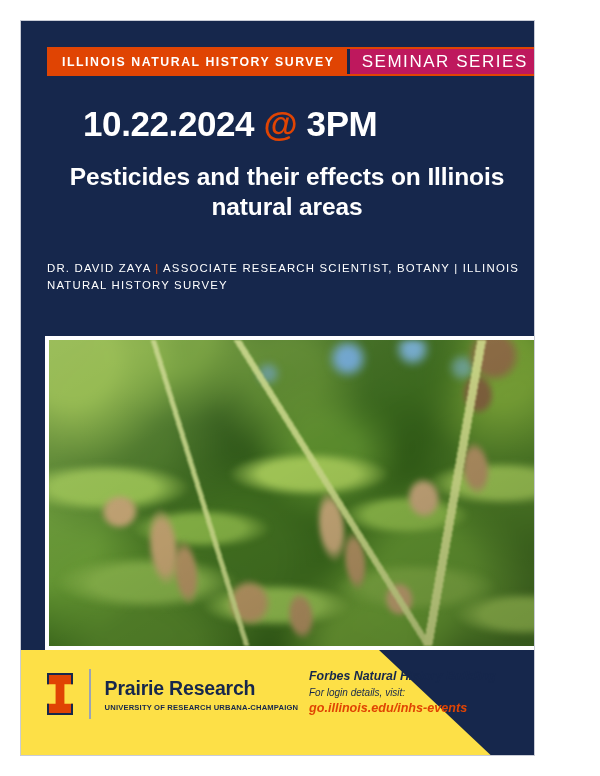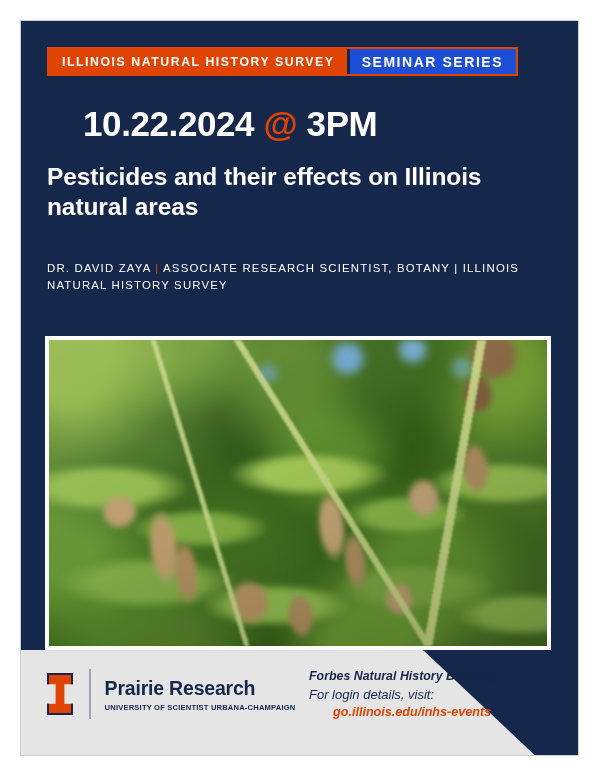--- a/index.html
+++ b/index.html
@@ -18,21 +18,20 @@
   
   .poster {
     position: absolute;
     left: 21px;
     top: 21px;
     width: 513px;
     height: 734px;
     background: #16274c;
     box-shadow: 0 0 0 1px #c9ccd6;
     overflow: hidden;
-    padding-left: 44px;
   }
 
   
   .banner {
     position: absolute;
     left: 26px;
     top: 26px;
     height: 29px;
     display: flex;
     align-items: stretch;
@@ -49,27 +48,27 @@
     font-weight: bold;
     letter-spacing: 1.55px;
     white-space: nowrap;
   }
   .banner-divider {
     width: 3px;
     background: #16274c;
     flex: none;
   }
   .banner-right {
-    background: #1d4ed8;
+    background: #be185d;
     color: #ffffff;
     display: flex;
     align-items: center;
     padding: 0 13px 0 12px;
-    font-size: 14px;
-    font-weight: bold;
+    font-size: 17px;
+    font-weight: normal;
     letter-spacing: 1.55px;
     white-space: nowrap;
   }
 
   
   .date-line {
     position: absolute;
     left: 26px;
     top: 85px;
     font-size: 35px;
@@ -88,20 +87,21 @@
   .talk-title {
     position: absolute;
     left: 26px;
     top: 141px;
     width: 480px;
     font-size: 24.5px;
     font-weight: bold;
     color: #ffffff;
     line-height: 1.23;
     letter-spacing: -0.1px;
+    text-align: center;
   }
 
   .speaker {
     position: absolute;
     left: 26px;
     top: 239px;
     width: 500px;
     font-size: 11.4px;
     font-weight: normal;
     color: #ffffff;
@@ -217,21 +217,21 @@
     background: linear-gradient(150deg, rgba(255,255,230,.16) 0%, rgba(255,255,210,0) 45%, rgba(0,0,0,.20) 100%);
   }
 
   
   .footer {
     position: absolute;
     left: 0;
     right: 0;
     bottom: 0;
     height: 105px;
-    background: #e5e5e5;
+    background: #fde047;
     overflow: hidden;
   }
   .footer-wedge {
     position: absolute;
     right: 0;
     top: 0;
     width: 155px;
     height: 105px;
     background: #16274c;
     clip-path: polygon(0 0, 100% 0, 100% 100%, 72% 100%);
@@ -282,30 +282,29 @@
     line-height: 1.42;
     font-style: italic;
   }
   .ev-bold {
     font-size: 12.4px;
     font-weight: bold;
     color: #16274c;
     white-space: nowrap;
   }
   .ev-reg {
-    font-size: 13px;
+    font-size: 10px;
     color: #16274c;
     white-space: nowrap;
   }
   .ev-link {
     font-size: 12.6px;
     font-weight: bold;
     color: #e04403;
     white-space: nowrap;
-    margin-left: 24px;
   }
 </style>
 </head>
 <body>
 
 <div class="poster">
 
   <div class="banner">
     <div class="banner-left">ILLINOIS NATURAL HISTORY SURVEY</div>
     <div class="banner-divider"></div>
@@ -340,21 +339,21 @@
   </div>
 
   <div class="footer">
     <div class="footer-wedge"></div>
 
     <div class="pri-logo">
       <div class="block-i"></div>
       <div class="logo-rule"></div>
       <div class="pri-text">
         <div class="pri-name">Prairie Research</div>
-        <div class="pri-tag">UNIVERSITY OF SCIENTIST URBANA-CHAMPAIGN</div>
+        <div class="pri-tag">UNIVERSITY OF RESEARCH URBANA-CHAMPAIGN</div>
       </div>
     </div>
 
     <div class="event-info">
       <div class="ev-bold">Forbes Natural History Building</div>
       <div class="ev-reg">For login details, visit:</div>
       <div class="ev-link">go.illinois.edu/inhs-events</div>
     </div>
   </div>
 

